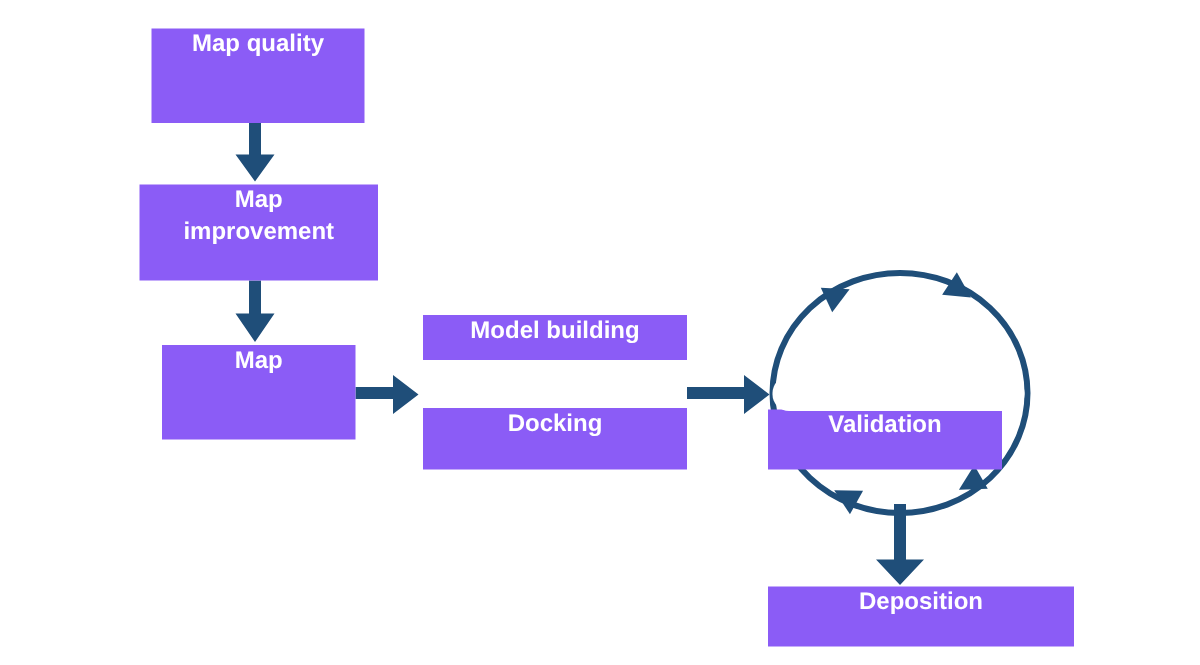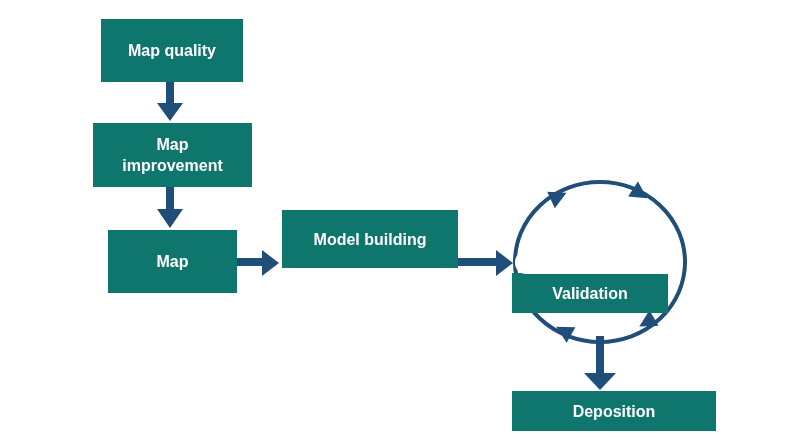--- a/index.html
+++ b/index.html
@@ -8,33 +8,33 @@
     width:800px;height:443px;
     background:#FFFFFF;
     overflow:hidden;
     font-family:"Liberation Sans",sans-serif;
   }
   .arrow-layer{position:absolute;left:0;top:0;z-index:1;}
   .arrow-shape{fill:#1F4E79;}
   .cycle-ellipse{fill:none;stroke:#1F4E79;stroke-width:4;}
   .node{
     position:absolute;z-index:2;
-    background:#0f766e;color:#FFFFFF;
-    display:flex;flex-direction:column;align-items:center;justify-content:center;
+    background:#8b5cf6;color:#FFFFFF;
+    display:flex;flex-direction:column;align-items:center;
     font-size:16px;font-weight:600;line-height:21px;text-align:center;
   }
   .seam-strip{
     position:absolute;z-index:3;
     background:#FFFFFF;border-radius:11px;
   }
   
   #node-map-quality   {left:101px; top:19px;  width:142px; height:63px;}
   #node-map-improvement{left:93px; top:123px; width:159px; height:64px;}
   #node-map-symmetry  {left:108px; top:230px; width:129px; height:63px;}
-  #node-model-building{left:282px; top:210px; width:176px; height:58px;}
+  #node-model-building{left:282px; top:210px; width:176px; height:30px;}
   #node-docking       {left:282px; top:272px; width:176px; height:41px;}
   #node-refinement    {left:512px; top:211px; width:174px; height:41px;}
   #node-validation    {left:512px; top:273px; width:156px; height:40px;}
   #node-deposition    {left:512px; top:391px; width:204px; height:40px;}
   #seam{left:515px; top:251px; width:168px; height:23px;}
 </style>
 </head>
 <body>
 
 <div class="canvas">
@@ -65,20 +65,23 @@
   </div>
 
   <div class="node" id="node-map-symmetry">
     <span>Map</span>
   </div>
 
   <div class="node" id="node-model-building">
     <span>Model building</span>
   </div>
 
+  <div class="node" id="node-docking">
+    <span>Docking</span>
+  </div>
 
 
   <div class="node" id="node-validation">
     <span>Validation</span>
   </div>
 
   <div class="seam-strip" id="seam"></div>
 
   <div class="node" id="node-deposition">
     <span>Deposition</span>

